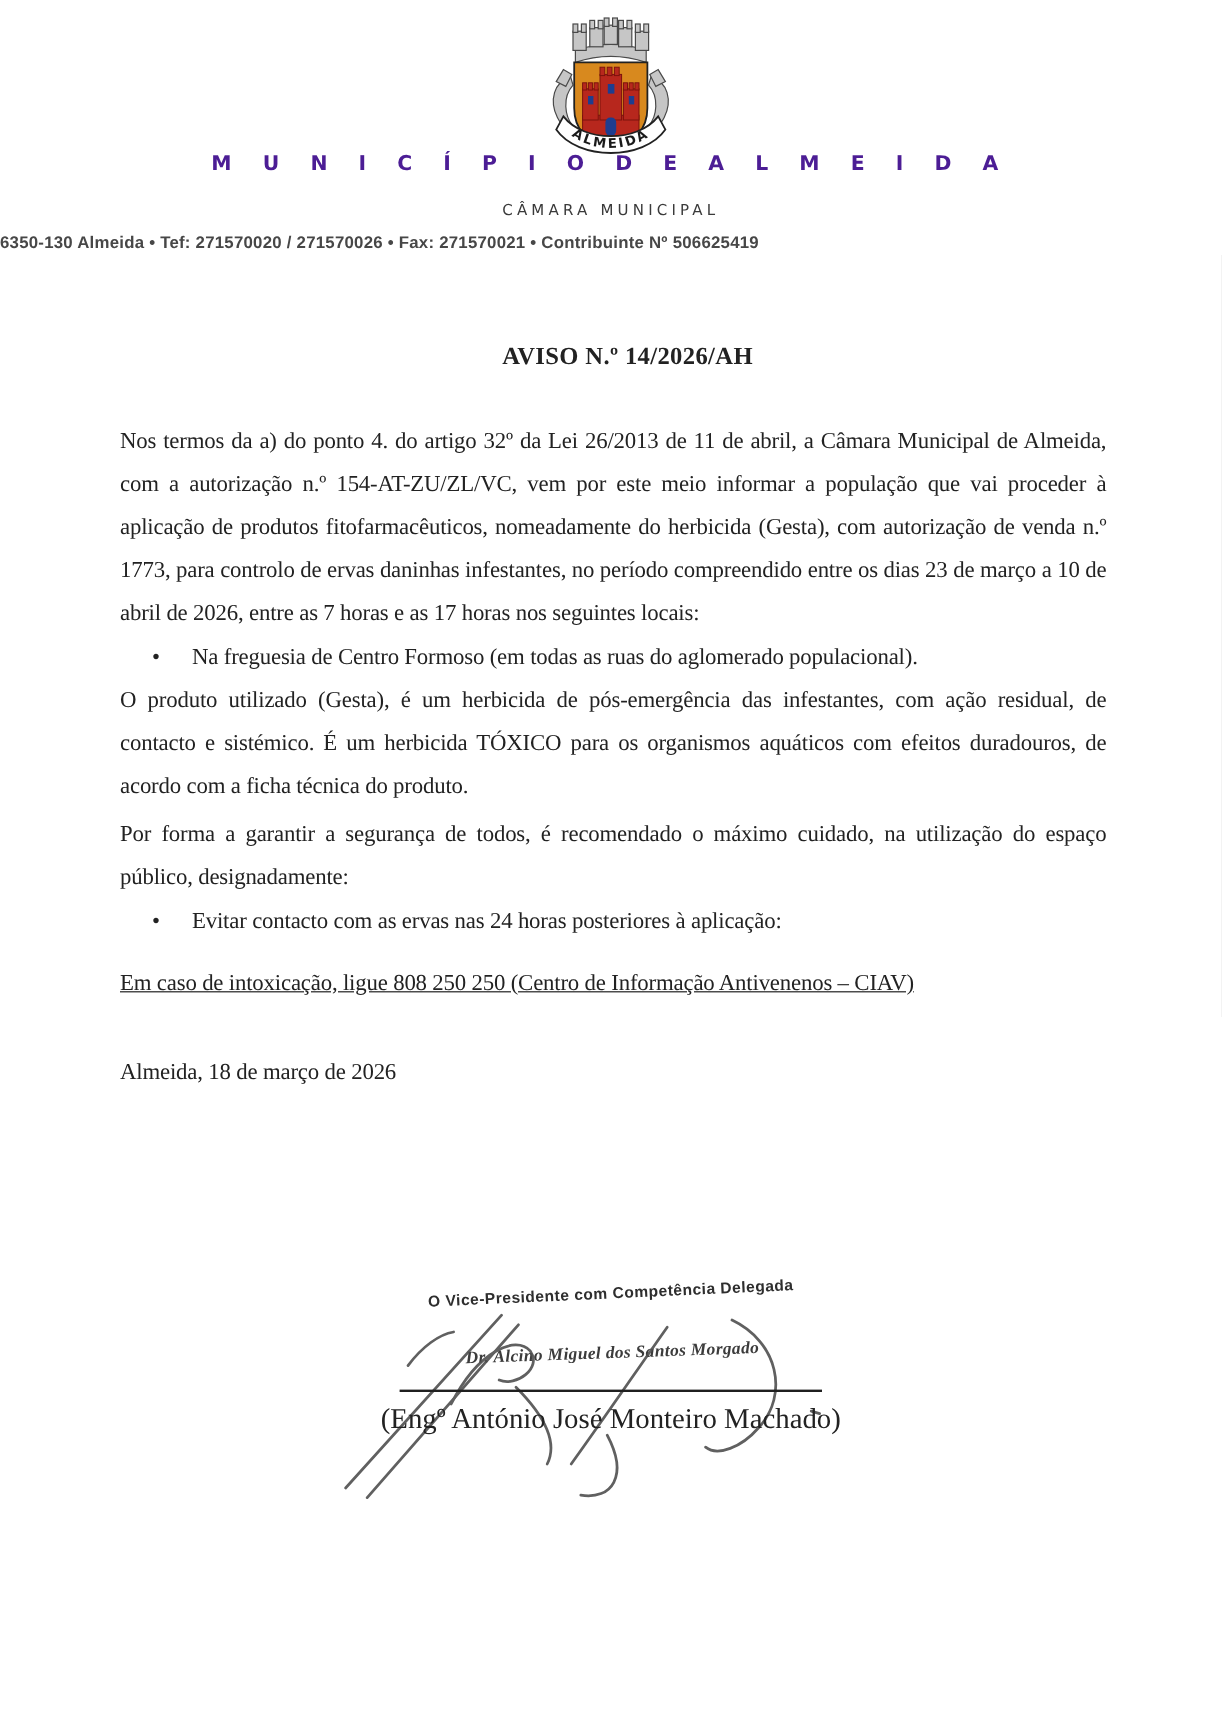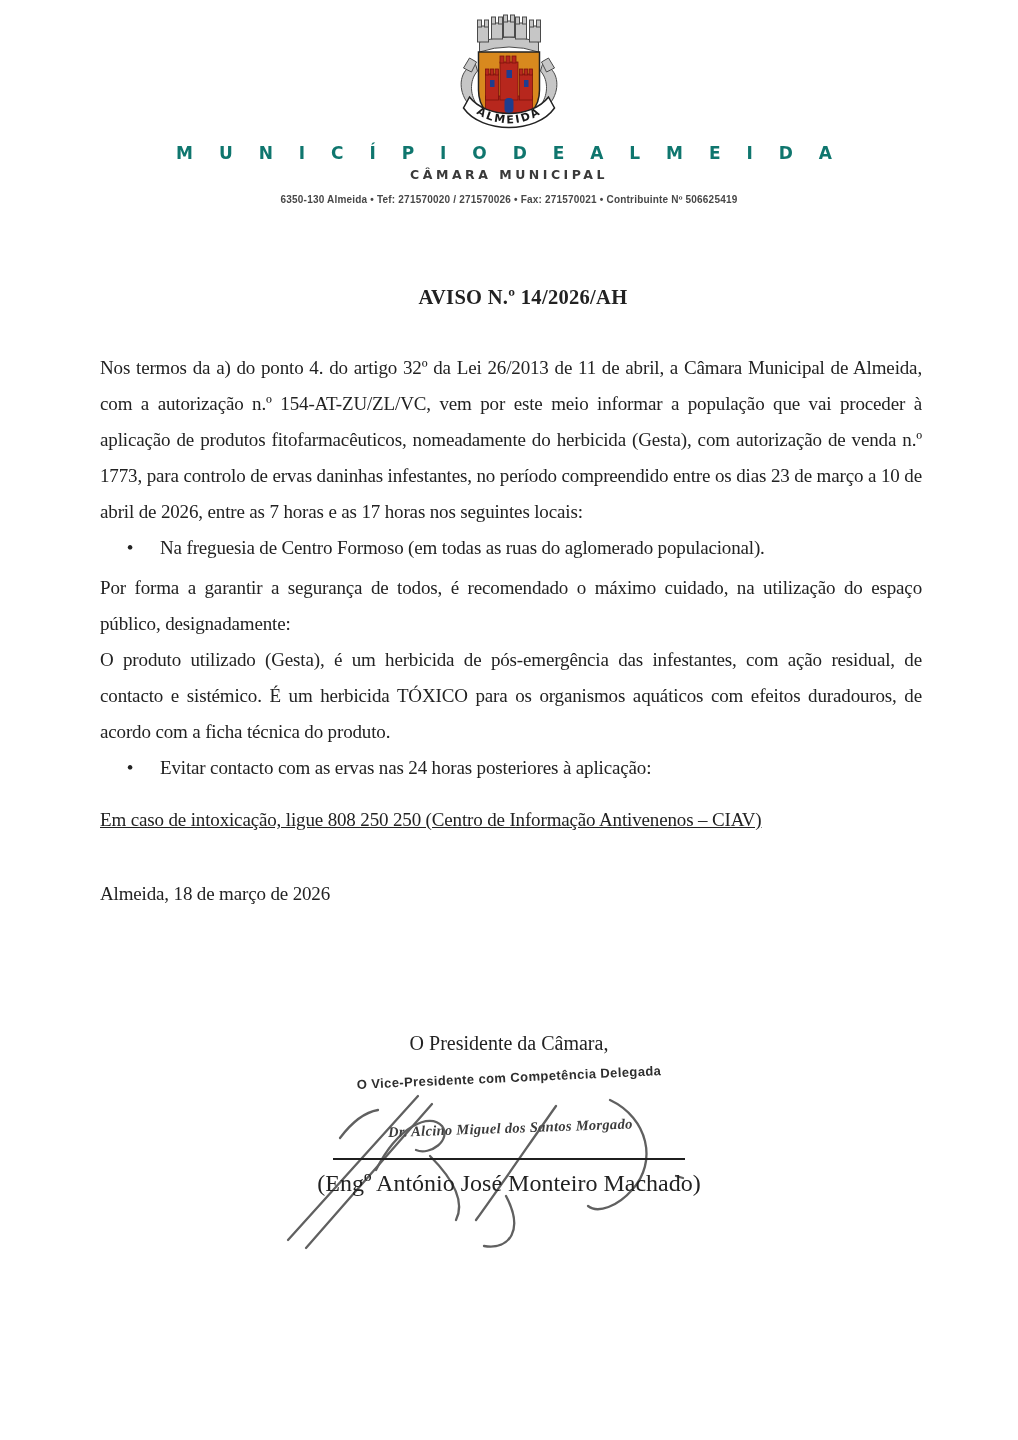--- a/index.html
+++ b/index.html
@@ -10,38 +10,37 @@
     margin:0 auto;
     background:#ffffff;
     font-family:"Liberation Serif", serif;
     color:#1c1c1c;
     overflow:hidden;
   }
 
   
   .crest { position:absolute; top:12px; left:50%; transform:translateX(-50%); }
   .muni-name {
-    position:absolute; top:143px; left:0; width:100%;
+    position:absolute; top:127px; left:0; width:100%;
     text-align:center;
     font-family:"DejaVu Sans", "Liberation Sans", sans-serif;
     font-size:17px; font-weight:600; letter-spacing:10px;
-    color:#0f766e; white-space:nowrap;
+    color:#4c1d95; white-space:nowrap;
   }
   .dept-name {
     position:absolute; top:167px; left:0; width:100%;
     text-align:center;
     font-family:"DejaVu Sans", "Liberation Sans", sans-serif;
-    font-size:12.5px; font-weight:700; letter-spacing:3.5px;
+    font-size:12.5px; font-weight:400; letter-spacing:3.5px;
     color:#3a3a3a;
   }
   .contact-line {
     position:absolute; top:194px; left:0; width:100%;
-    text-align:center;
     font-family:"Liberation Sans", sans-serif;
-    font-size:10px; font-weight:bold; color:#474747;
+    font-size:14px; font-weight:bold; color:#474747;
     letter-spacing:.2px;
   }
 
   
   .doc-title {
     position:absolute; top:286px; left:0; width:100%;
     text-align:center;
     font-size:20.5px; font-weight:bold; color:#222;
     letter-spacing:.3px;
     padding-left:28px;
@@ -164,35 +163,34 @@
   <h1 class="doc-title">AVISO N.º 14/2026/AH</h1>
 
   <div class="body-text">
     <p class="just">Nos termos da a) do ponto 4. do artigo 32º da Lei 26/2013 de 11 de abril, a Câmara Municipal de Almeida, com a autorização n.º 154-AT-ZU/ZL/VC, vem por este meio informar a população que vai proceder à aplicação de produtos fitofarmacêuticos, nomeadamente do herbicida (Gesta), com autorização de venda n.º 1773, para controlo de ervas daninhas infestantes, no período compreendido entre os dias 23 de março a 10 de abril de 2026, entre as 7 horas e as 17 horas nos seguintes locais:</p>
 
     <div class="bullet-row">
       <span class="marker">•</span>
       <span class="btext">Na freguesia de Centro Formoso  (em todas as ruas do aglomerado populacional).</span>
     </div>
 
+    <p class="just">O produto utilizado (Gesta), é um herbicida de pós-emergência das infestantes, com ação residual, de contacto e sistémico. É um herbicida TÓXICO para os organismos aquáticos com efeitos duradouros, de acordo com a ficha técnica do produto.</p>
+
     <p class="just mt4">Por forma a garantir a segurança de todos, é recomendado o máximo cuidado, na utilização do espaço público, designadamente:</p>
-
-    <p class="just">O produto utilizado (Gesta), é um herbicida de pós-emergência das infestantes, com ação residual, de contacto e sistémico. É um herbicida TÓXICO para os organismos aquáticos com efeitos duradouros, de acordo com a ficha técnica do produto.</p>
 
     <div class="bullet-row">
       <span class="marker">•</span>
       <span class="btext">Evitar contacto com as ervas nas 24 horas posteriores à aplicação:</span>
     </div>
 
     <p class="mt30">Em caso de intoxicação, ligue 808 250 250 (Centro de Informação Antivenenos – CIAV)</p>
 
     <p class="mt38">Almeida, 18 de março de 2026</p>
   </div>
 
-  <div class="pres-title">O Presidente da Câmara,</div>
   <div class="vice-title">O Vice-Presidente com Competência Delegada</div>
 
   <div class="stamp-name">Dr. Alcino Miguel dos Santos Morgado</div>
 
   <div class="sig-scrawl">
     <svg width="440" height="175" viewBox="0 0 440 175" xmlns="http://www.w3.org/2000/svg" fill="none" stroke="#4f4f4f" stroke-width="2.3" stroke-linecap="round" opacity="0.9">
       <path d="M8 162 L 138 18"></path>
       <path d="M26 170 L 152 26"></path>
       <path d="M96 92 C 118 48 150 34 162 48 C 172 62 150 78 136 72"></path>
       <path d="M150 78 C 170 98 186 122 176 142"></path>

